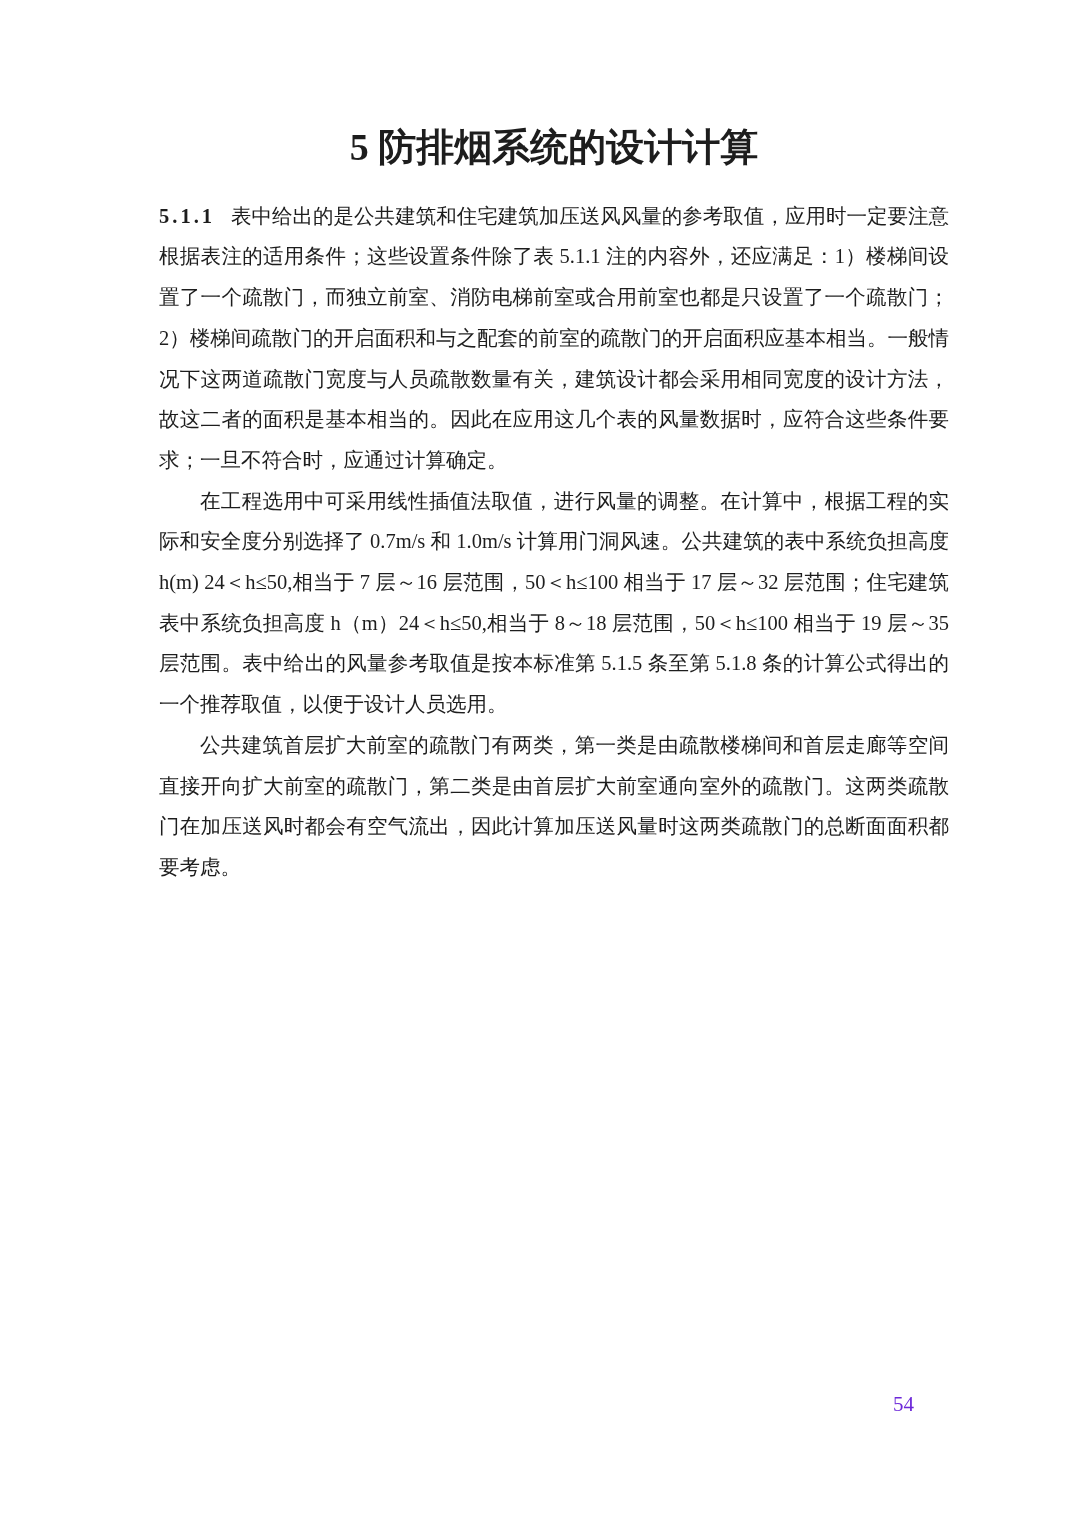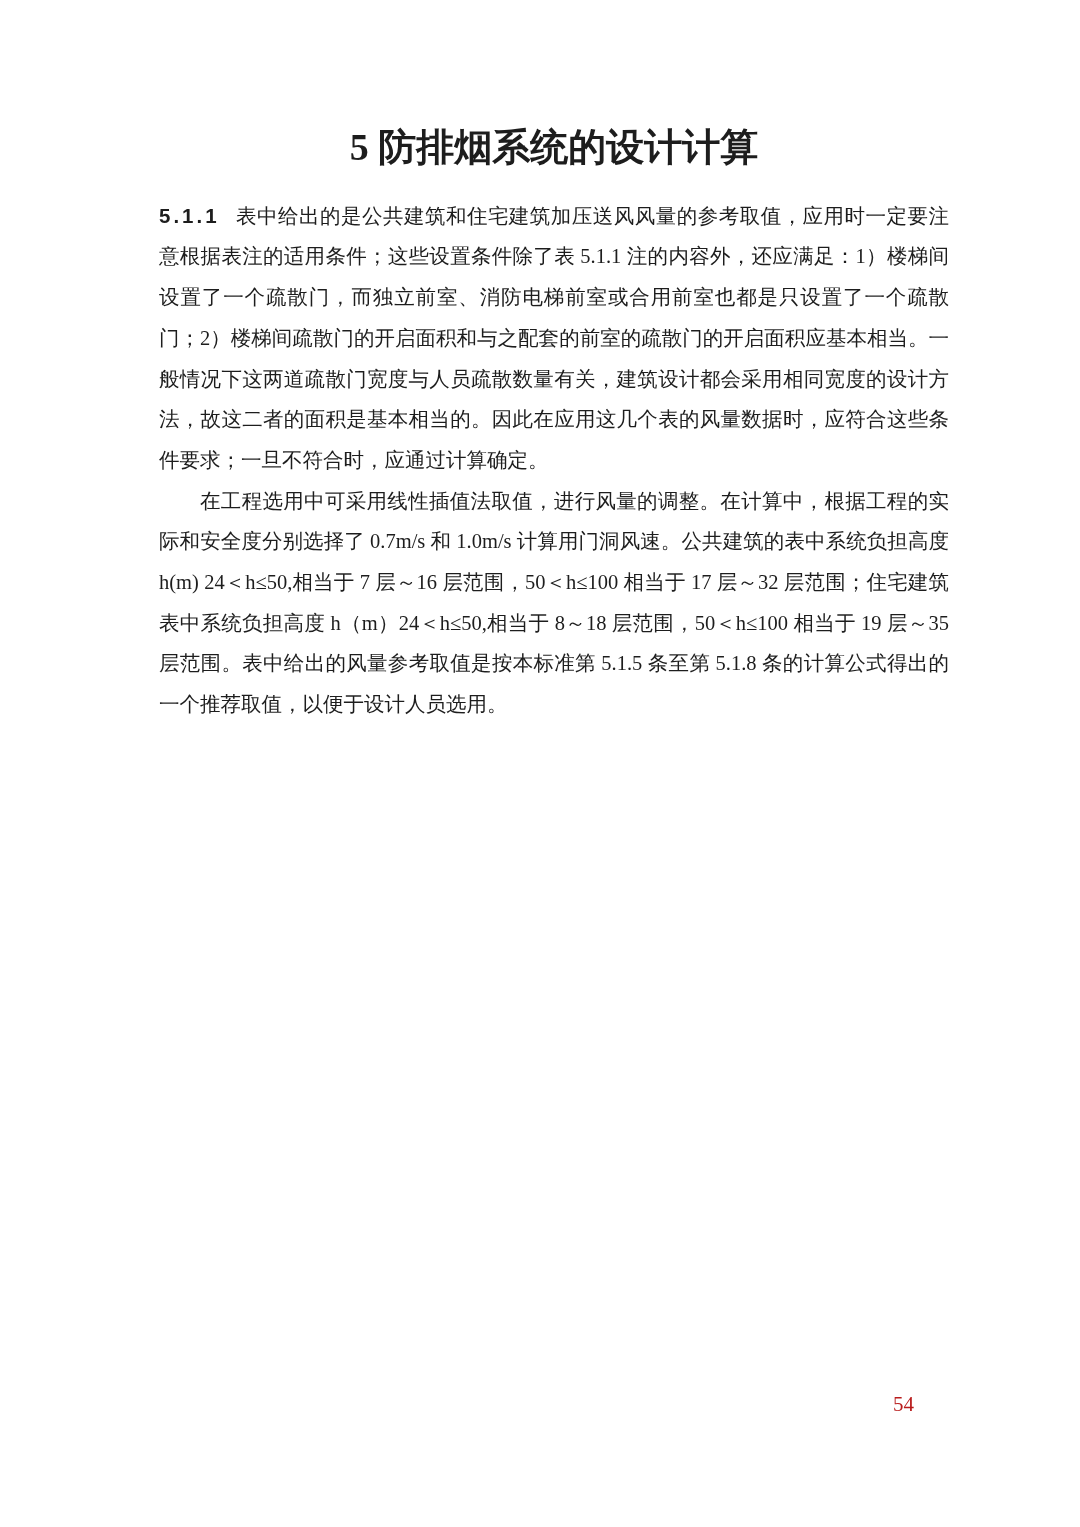--- a/index.html
+++ b/index.html
@@ -46,31 +46,31 @@
   }
   .body-text p {
     margin: 0;
     padding: 0;
   }
   .body-text p.indent {
     text-indent: 2em;
   }
   .clause-num {
     font-weight: bold;
-    font-family: Liberation Sans, sans-serif;
+    font-family: Liberation Serif, serif;
     letter-spacing: 3px;
     margin-right: 16px;
     white-space: nowrap;
   }
   .page-number {
     position: absolute;
     top: 1392px;
     right: 166px;
     font-size: 21px;
-    color: #b91c1c;
+    color: #6d28d9;
   }
 </style>
 </head>
 <body>
 
 <div class="page">
   <div class="content">
 
     <h1 class="doc-title">5  防排烟系统的设计计算</h1>
 
@@ -79,18 +79,19 @@
 
       <p>
         <span class="clause-num">5.1.1</span><span>表中给出的是公共建筑和住宅建筑加压送风风量的参考取值，应用时一定要注意根据表注的适用条件；这些设置条件除了表 5.1.1 注的内容外，还应满足：1）楼梯间设置了一个疏散门，而独立前室、消防电梯前室或合用前室也都是只设置了一个疏散门；2）楼梯间疏散门的开启面积和与之配套的前室的疏散门的开启面积应基本相当。一般情况下这两道疏散门宽度与人员疏散数量有关，建筑设计都会采用相同宽度的设计方法，故这二者的面积是基本相当的。因此在应用这几个表的风量数据时，应符合这些条件要求；一旦不符合时，应通过计算确定。</span>
       </p>
 
 
       <p class="indent">在工程选用中可采用线性插值法取值，进行风量的调整。在计算中，根据工程的实际和安全度分别选择了 0.7m/s 和 1.0m/s 计算用门洞风速。公共建筑的表中系统负担高度 h(m) 24＜h≤50,相当于 7 层～16 层范围，50＜h≤100 相当于 17 层～32 层范围；住宅建筑表中系统负担高度 h（m）24＜h≤50,相当于 8～18 层范围，50＜h≤100 相当于 19 层～35 层范围。表中给出的风量参考取值是按本标准第 5.1.5 条至第 5.1.8 条的计算公式得出的一个推荐取值，以便于设计人员选用。</p>
 
 
 
+      <p class="indent">公共建筑首层扩大前室的疏散门有两类，第一类是由疏散楼梯间和首层走廊等空间直接开向扩大前室的疏散门，第二类是由首层扩大前室通向室外的疏散门。这两类疏散门在加压送风时都会有空气流出，因此计算加压送风量时这两类疏散门的总断面面积都要考虑。</p>
 
     </div>
   </div>
 
   <div class="page-number">54</div>
 </div>
 
 </body></html>

